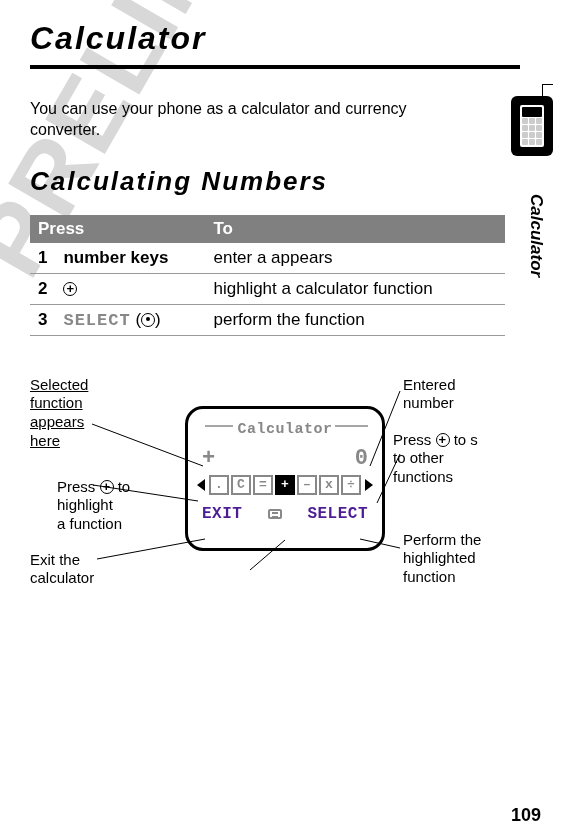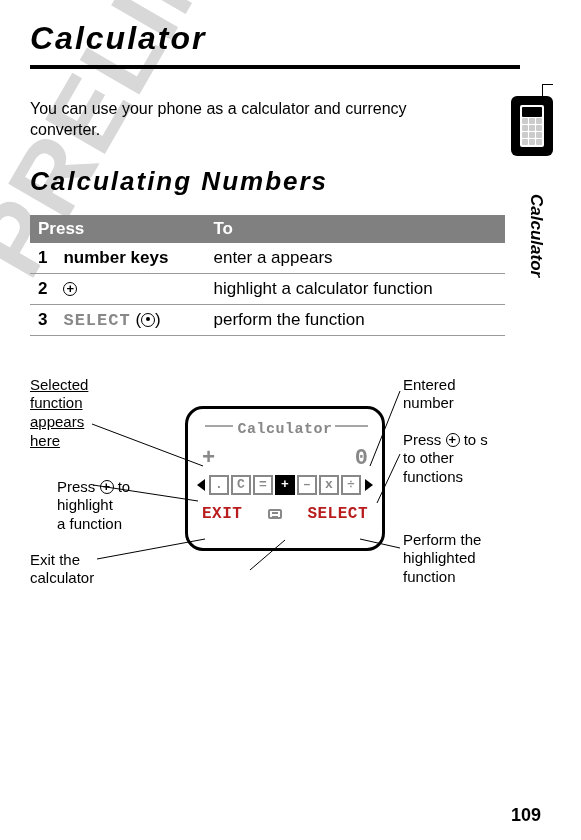--- a/index.html
+++ b/index.html
@@ -186,21 +186,21 @@
       color: #fff;
       border-color: #000;
     }
     .softkey-row {
       display: flex;
       justify-content: space-between;
       align-items: center;
       padding: 10px 14px 0 14px;
       font-family: 'Courier New', monospace;
       font-weight: bold;
-      color: #b91c1c;
+      color: #4c1d95;
       font-size: 16px;
       letter-spacing: 0.5px;
     }
     .softkey-menu {
       width: 14px; height: 10px;
       border: 2px solid #888;
       border-radius: 2px;
       position: relative;
     }
     .softkey-menu::before, .softkey-menu::after {
@@ -353,21 +353,21 @@
 
     <div class="callout" style="left:0; top:102px;margin-left:27px;">
       Press <span class="nav-btn"></span> to<br>highlight<br>a function
     </div>
 
     <div class="callout" style="left:0; top:175px;">Exit the<br>calculator</div>
 
 
     <div class="callout" style="left:373px; top:0;">Entered<br>number</div>
 
-    <div class="callout" style="left:373px; top:55px;">
+    <div class="callout" style="left:363px; top:55px;">
       Press <span class="nav-btn"></span> to s<br>to other<br>functions
     </div>
 
     <div class="callout" style="left:373px; top:155px;">Perform the<br>highlighted<br>function</div>
 
     <svg class="leader" style="left:0;top:0" width="490" height="260">
       <line x1="62" y1="48" x2="173" y2="90" stroke="#000" stroke-width="1"></line>
       <line x1="63" y1="109" x2="168" y2="125" stroke="#000" stroke-width="1"></line>
       <line x1="67" y1="183" x2="175" y2="163" stroke="#000" stroke-width="1"></line>
       <line x1="220" y1="194" x2="255" y2="164" stroke="#000" stroke-width="1"></line>

